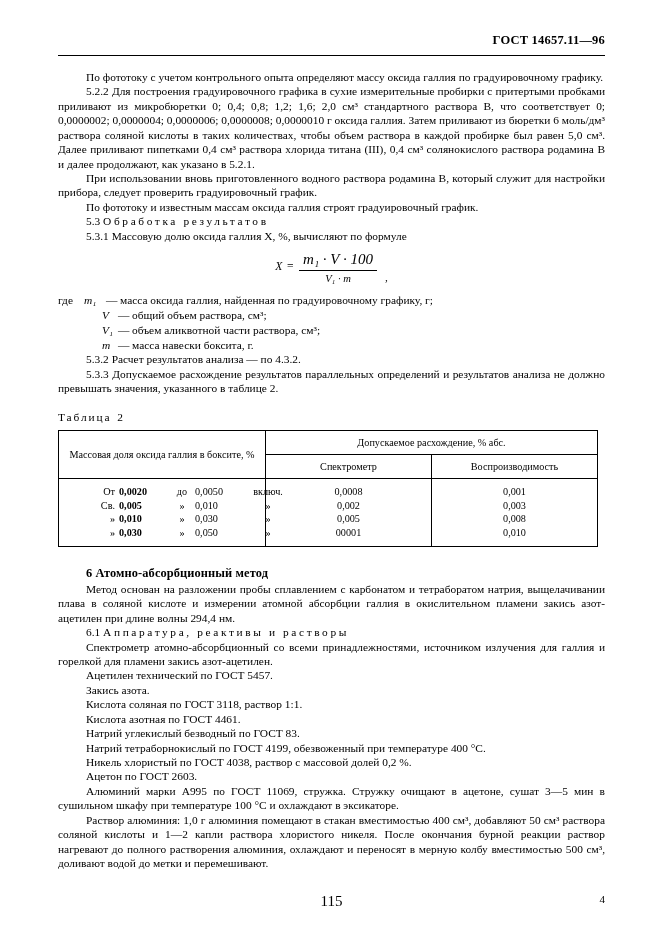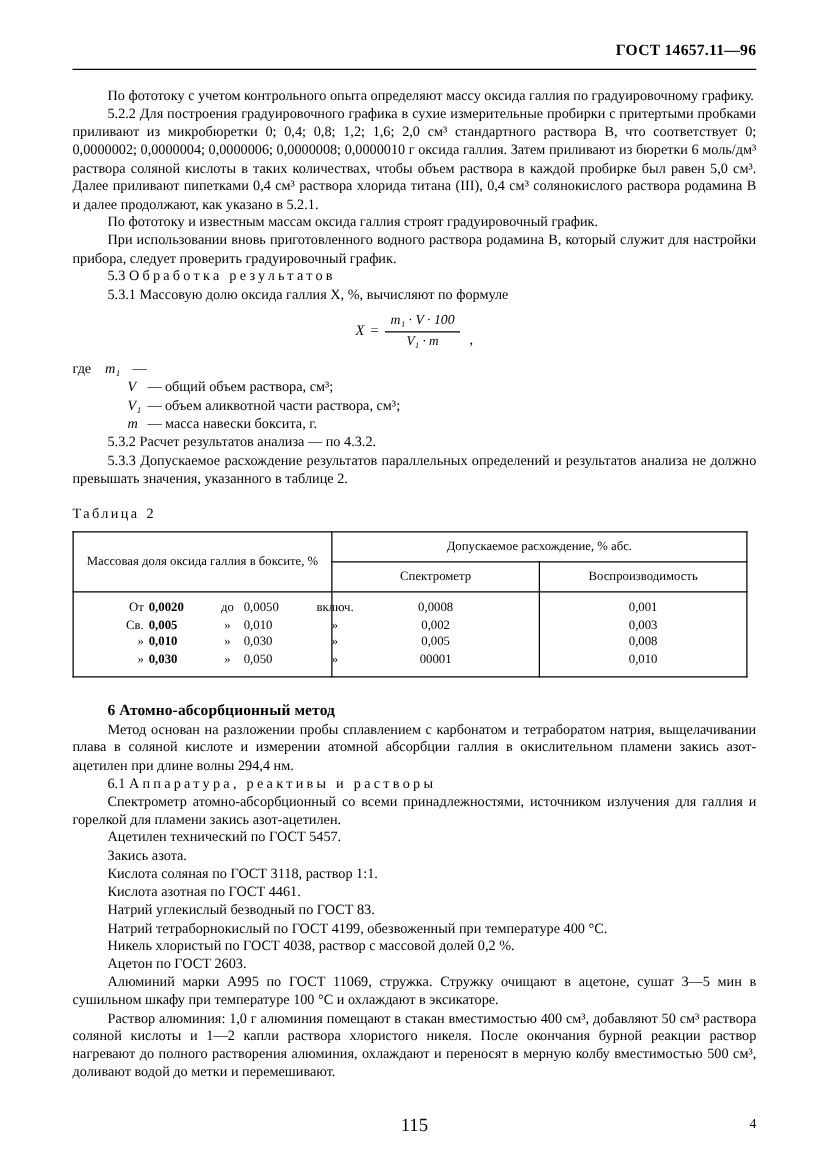--- a/index.html
+++ b/index.html
@@ -93,21 +93,21 @@
   .frac {
     display: inline-flex;
     flex-direction: column;
     align-items: center;
     vertical-align: middle;
     margin: 0 1px;
   }
   .frac .num {
     padding: 0 4px 1px 4px;
     border-bottom: 1.1px solid #000;
-    font-size: 11px;
+    font-size: 15px;
     white-space: nowrap;
   }
   .frac .den {
     padding: 1px 4px 0 4px;
     font-size: 10.6px;
     white-space: nowrap;
   }
   .eq-lhs { font-style: italic; font-size: 11.6px; }
   .comma-after { margin-left: 3px; align-self: flex-end; padding-bottom: 1px;}
 
@@ -228,22 +228,22 @@
 
 <div class="page">
 
   <div class="doc-header">ГОСТ 14657.11—96</div>
   <div class="header-rule"></div>
 
   <div class="content">
 
     <p class="para">По фототоку с учетом контрольного опыта определяют массу оксида галлия по градуировочному графику.</p>
     <p class="para">5.2.2 Для построения градуировочного графика в сухие измерительные пробирки с притертыми пробками приливают из микробюретки 0; 0,4; 0,8; 1,2; 1,6; 2,0 см³ стандартного раствора В, что соответствует 0; 0,0000002; 0,0000004; 0,0000006; 0,0000008; 0,0000010 г оксида галлия. Затем приливают из бюретки 6 моль/дм³ раствора соляной кислоты в таких количествах, чтобы объем раствора в каждой пробирке был равен 5,0 см³. Далее приливают пипетками 0,4 см³ раствора хлорида титана (III), 0,4 см³ солянокислого раствора родамина В и далее продолжают, как указано в 5.2.1.</p>
+    <p class="para">При использовании вновь приготовленного водного раствора родамина В, который служит для настройки прибора, следует проверить градуировочный график.</p>
     <p class="para">По фототоку и известным массам оксида галлия строят градуировочный график.</p>
-    <p class="para">При использовании вновь приготовленного водного раствора родамина В, который служит для настройки прибора, следует проверить градуировочный график.</p>
 
     <p class="line">
       <span>5.3</span><span>&nbsp;</span><span class="spaced">Обработка результатов</span>
     </p>
 
     <p class="line">5.3.1 Массовую долю оксида галлия X, %, вычисляют по формуле</p>
 
     <div class="formula-block">
       <span class="frac-eq">
         <span class="eq-lhs">X</span>
@@ -254,20 +254,21 @@
         </span>
         <span class="comma-after">,</span>
       </span>
     </div>
 
     <div class="legend">
       <div class="legend-row first">
         <span class="lbl-where">где</span>
         <span class="sym">m₁</span>
         <span class="dsh">—</span>
+        <span class="txt">масса оксида галлия, найденная по градуировочному графику, г;</span>
       </div>
       <div class="legend-row">
         <span class="lbl-where"></span>
         <span class="sym">V</span>
         <span class="dsh">—</span>
         <span class="txt">общий объем раствора, см³;</span>
       </div>
       <div class="legend-row">
         <span class="lbl-where"></span>
         <span class="sym">V₁</span>

